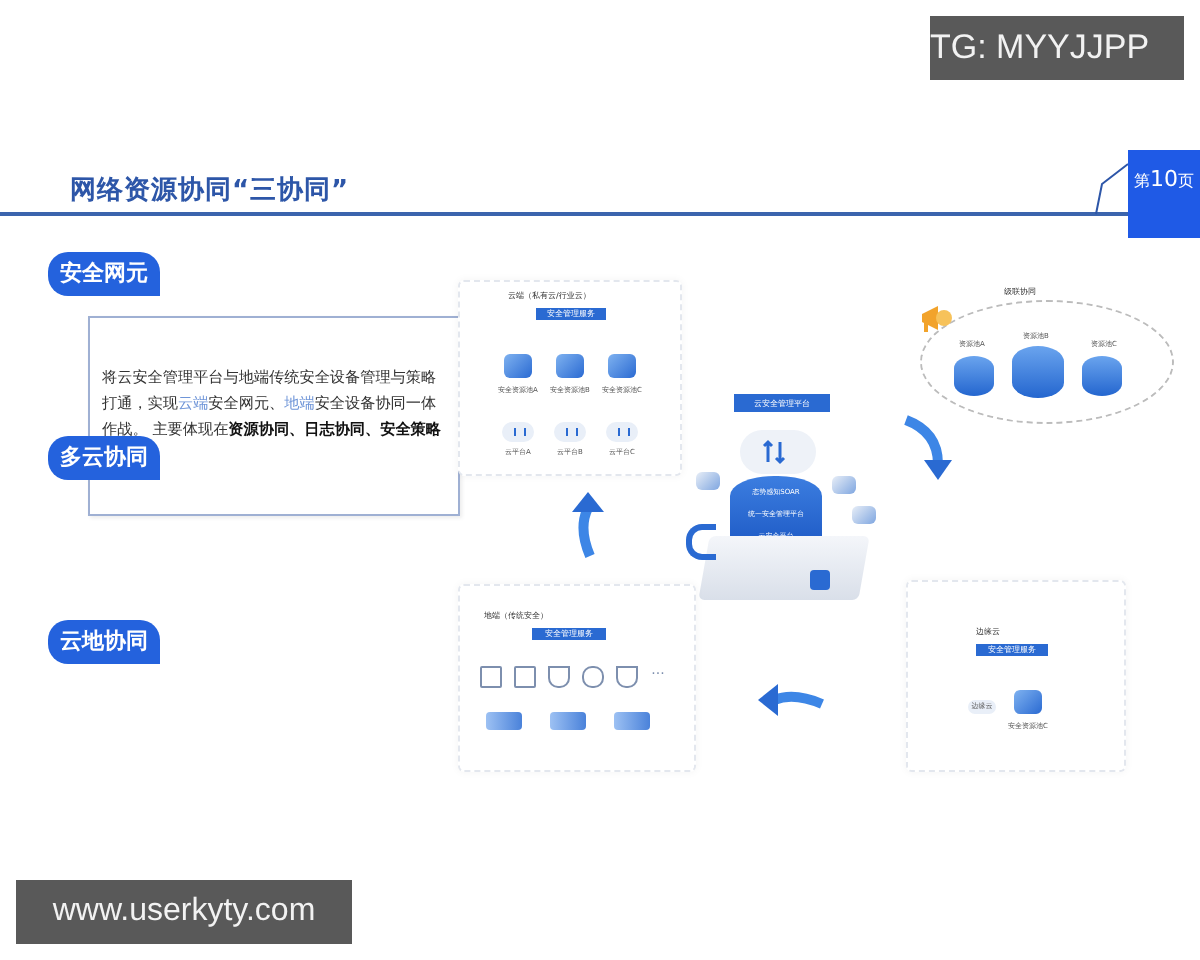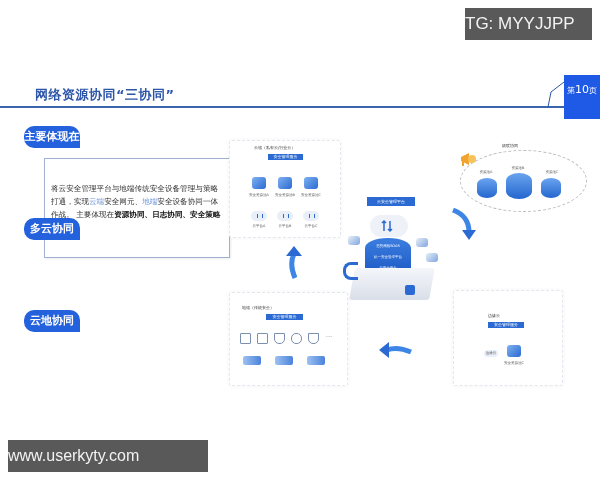--- a/index.html
+++ b/index.html
@@ -1,19 +1,19 @@
 <!DOCTYPE html>
 <html><head>
 <meta charset="utf-8">
 <style>
   html,body{margin:0;padding:0;background:#fff;}
   body{width:600px;height:480px;position:relative;overflow:hidden;font-family:"DejaVu Sans",sans-serif;}
   .wm{position:absolute;background:#595959;color:#f2f2f2;font-family:"Liberation Sans",sans-serif;}
   .wm-top{left:465px;top:8px;width:127px;height:32px;font-size:17px;line-height:32px;text-align:left;}
-  .wm-bot{left:8px;top:440px;width:200px;height:32px;font-size:16px;line-height:32px;}
+  .wm-bot{left:8px;top:440px;width:168px;height:32px;font-size:16px;line-height:32px;text-align:center;}
   .title{position:absolute;left:35px;top:86px;font-size:13px;font-weight:bold;color:#2d56a8;letter-spacing:0.5px;}
   .rule{position:absolute;left:0;top:106px;width:600px;height:2px;background:#3b64ad;}
   .slash{position:absolute;left:546px;top:80px;width:20px;height:28px;}
   .page{position:absolute;left:564px;top:75px;width:36px;height:44px;background:#1f5ae6;color:#fff;font-size:8px;line-height:30px;text-align:center;}
   .page b{font-size:11px;font-weight:normal;}
   .block{position:absolute;left:24px;width:196px;}
   .tag{position:absolute;left:0;top:0;width:56px;height:22px;background:#2462dd;color:#fff;font-size:11px;font-weight:bold;line-height:22px;text-align:center;border-radius:10px 10px 0 10px;}
   .box{position:absolute;left:20px;top:32px;width:172px;border:1px solid #9fb0d3;background:#fff;padding:23px 6px;font-size:7.6px;line-height:13px;color:#333;box-shadow:1px 1px 2px rgba(0,0,0,0.08);}
   .box .hl{color:#6f95d8;}
   .box .b{font-weight:bold;color:#111;}
@@ -37,21 +37,21 @@
 <div class="wm wm-top">TG: MYYJJPP</div>
 
 <div class="title">网络资源协同“三协同”</div>
 <div class="rule"></div>
 <svg class="slash" viewBox="0 0 20 28">
     <polyline points="2,27 5,12 18,2" fill="none" stroke="#2d56a8" stroke-width="1"></polyline>
   </svg>
 <div class="page"><span>第</span><b>10</b><span>页</span></div>
 
 <div class="block" style="top:126px;height:90px;">
-  <div class="tag">主要体现在</div>
+  <div class="tag">安全网元</div>
   <div class="box"><span>将云安全管理平台与地端传统安全设备管理与策略打通，实现</span><span class="hl">云端</span><span>安全网元、</span><span class="hl">地端</span><span>安全设备协同一体作战。 主要体现在</span><span class="b">资源协同、日志协同、安全策略协同。</span></div>
 </div>
 
 <div class="block" style="top:218px;height:90px;">
   <div class="tag">多云协同</div>
 </div>
 
 <div class="block" style="top:310px;height:90px;">
   <div class="tag">云地协同</div>
 </div>

